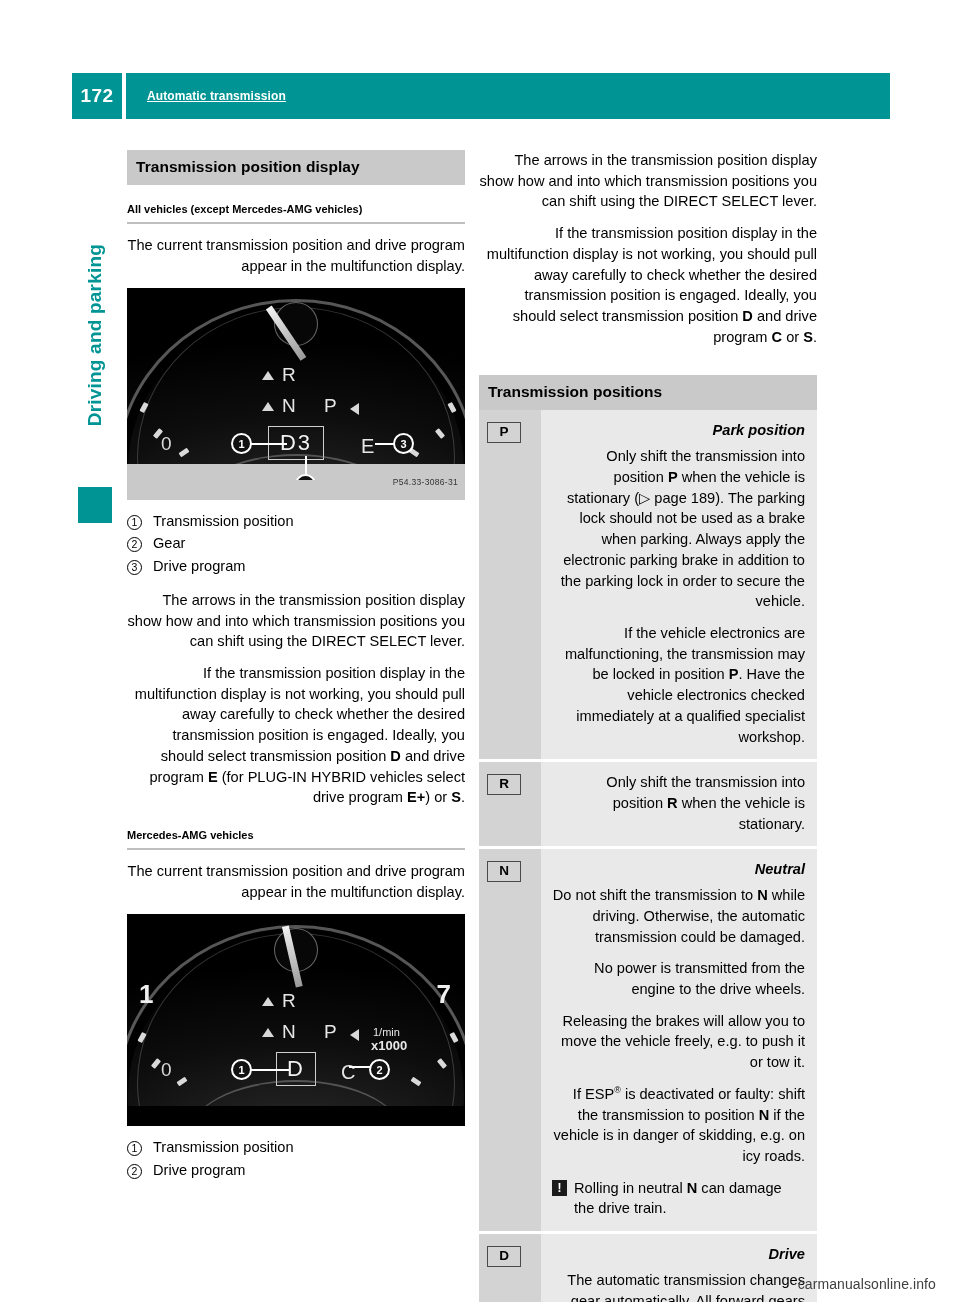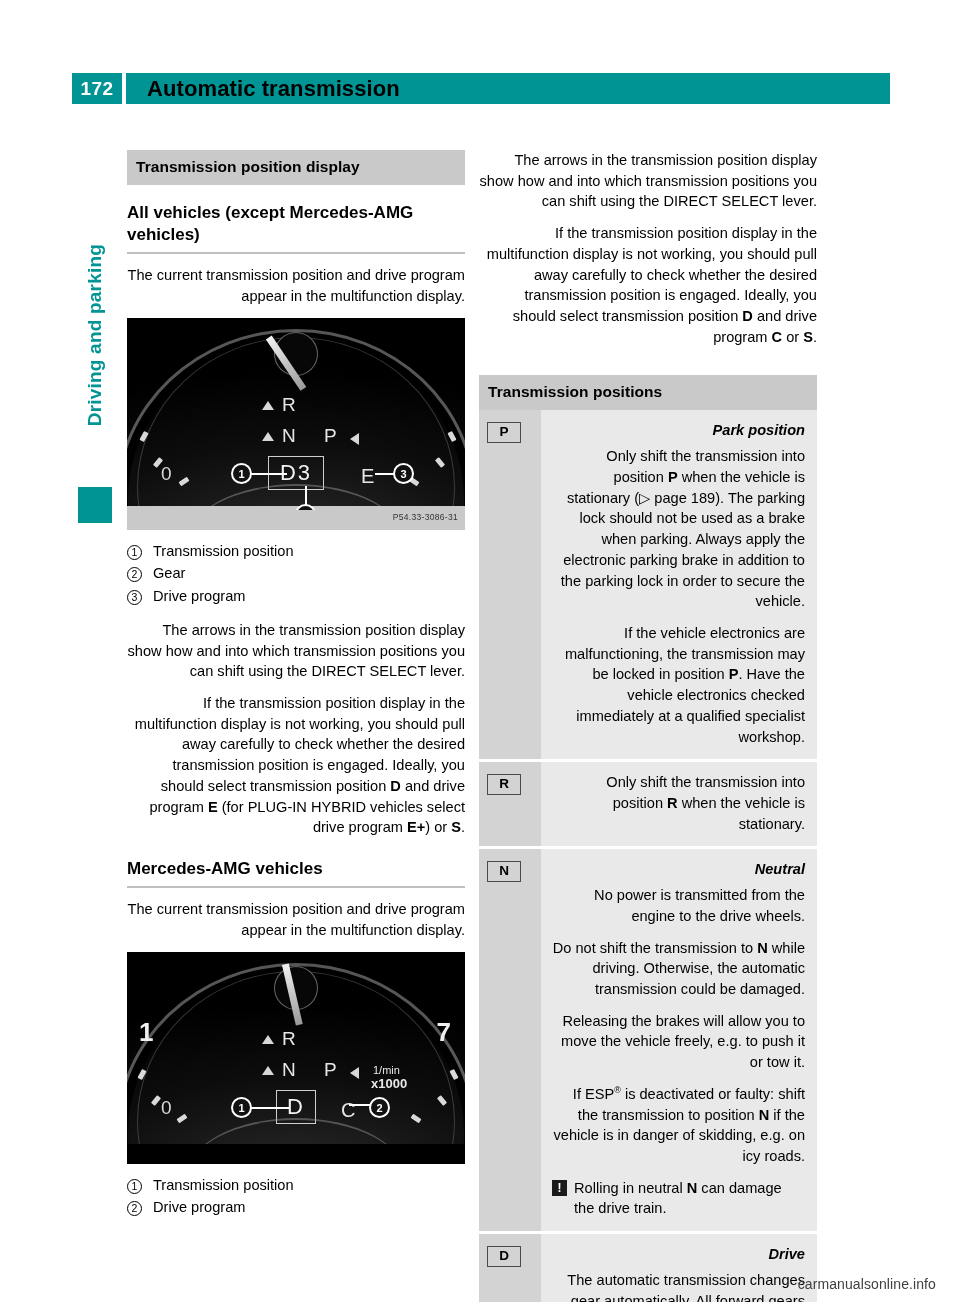--- a/index.html
+++ b/index.html
@@ -12,21 +12,21 @@
     position: relative;
     font-family: "Liberation Sans", sans-serif;
     color: #000000;
     overflow: hidden;
   }
 
   
   .header {
     position: absolute;
     left: 72px; top: 73px;
-    width: 818px; height: 31px;
+    width: 818px; height: 46px;
     display: flex;
     align-items: stretch;
   }
   .header .pagenum {
     width: 50px;
     background: #009594;
     color: #ffffff;
     font-size: 19px;
     font-weight: bold;
     display: flex;
@@ -34,27 +34,28 @@
     justify-content: center;
     letter-spacing: .5px;
   }
   .header .gap {
     width: 4px;
     background: #ffffff;
   }
   .header .title {
     flex: 1;
     background: #009594;
-    color: #000000;
-    font-size: 22px;
+    color: #ffffff;
+    font-size: 12px;
     font-weight: bold;
     display: flex;
     align-items: center;
     padding-left: 21px;
     letter-spacing: .1px;
+    text-decoration: underline;
   }
 
   
   .sidetab {
     position: absolute;
     left: 78px; top: 250px;
     width: 34px; height: 262px;
   }
   .sidetab-label {
     position: absolute;
@@ -94,21 +95,21 @@
   
   .bar-heading {
     background: #c9c9c9;
     font-size: 15.5px;
     font-weight: bold;
     padding: 6px 9px 7px 9px;
     margin-bottom: 17px;
     letter-spacing: .05px;
   }
   .h2 {
-    font-size: 17px;
+    font-size: 11px;
     font-weight: bold;
     line-height: 1.3;
     margin: 0 0 6px 0;
   }
   .rule-thin {
     border: 0;
     border-top: 2px solid #bfbfbf;
     margin: 0 0 11px 0;
     height: 0;
   }
@@ -145,26 +146,26 @@
     width: 338px;
     height: 212px;
     background: #000;
     margin: 6px 0 10px 0;
     overflow: hidden;
     font-family: "Liberation Sans", sans-serif;
   }
   .figure .caption-bar {
     position: absolute;
     left: 0; right: 0; bottom: 0;
-    height: 24px;
+    height: 36px;
     background: #c9c9c9;
     color: #333;
     font-size: 8.5px;
     text-align: right;
-    padding: 5px 7px 0 0;
+    padding: 12px 7px 0 0;
     letter-spacing: .3px;
   }
   .dial {
     position: absolute;
     left: 0; right: 0; top: 0; bottom: 20px;
     background:
       radial-gradient(ellipse 160% 130% at 50% 118%, #2a2a2a 0%, #0d0d0d 40%, #000 70%);
     overflow: hidden;
   }
   .dial-ring {
@@ -566,22 +567,22 @@
         <p>Only shift the transmission into position <b>R</b> when the vehicle is stationary.</p>
       </div>
     </div>
 
     <div class="tbl-row">
       <div class="tbl-icon">
         <span class="gearbadge">N</span>
       </div>
       <div class="tbl-body">
         <p class="rowtitle">Neutral</p>
+        <p>Do not shift the transmission to <b>N</b> while driving. Otherwise, the automatic transmission could be damaged.</p>
         <p>No power is transmitted from the engine to the drive wheels.</p>
-        <p>Do not shift the transmission to <b>N</b> while driving. Otherwise, the automatic transmission could be damaged.</p>
         <p>Releasing the brakes will allow you to move the vehicle freely, e.g. to push it or tow it.</p>
         <p>If ESP<sup>®</sup> is deactivated or faulty: shift the transmission to position <b>N</b> if the vehicle is in danger of skidding, e.g. on icy roads.</p>
         <div class="warnbox">
           <div class="warn-icon">!</div>
           <div class="warn-text">Rolling in neutral <b>N</b> can damage the drive train.</div>
         </div>
       </div>
     </div>
 
     <div class="tbl-row" style="border-bottom:none">

